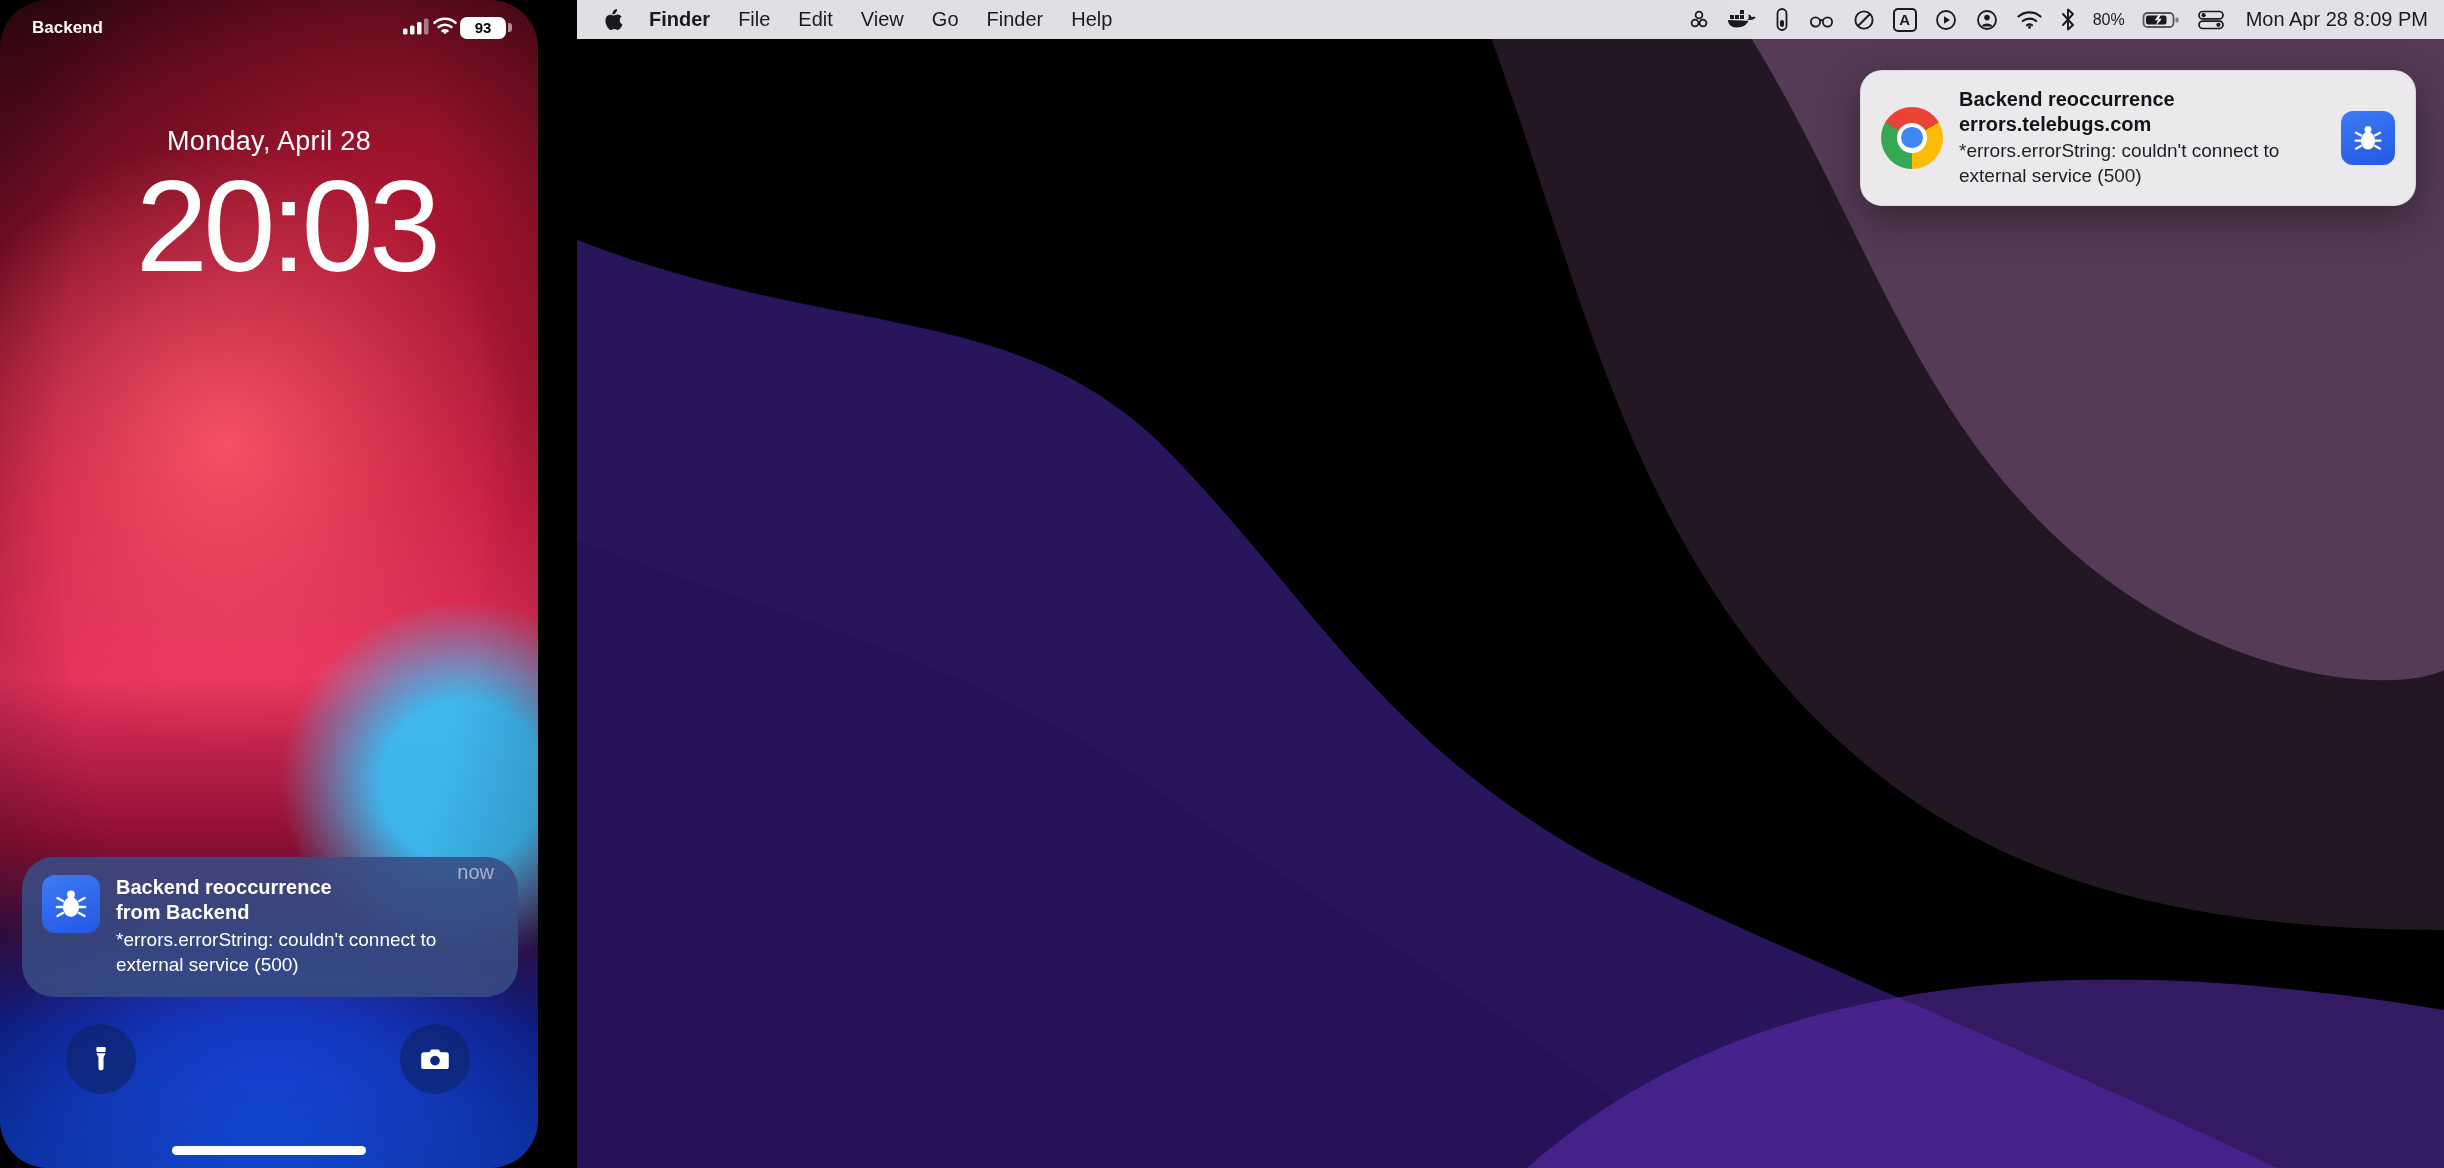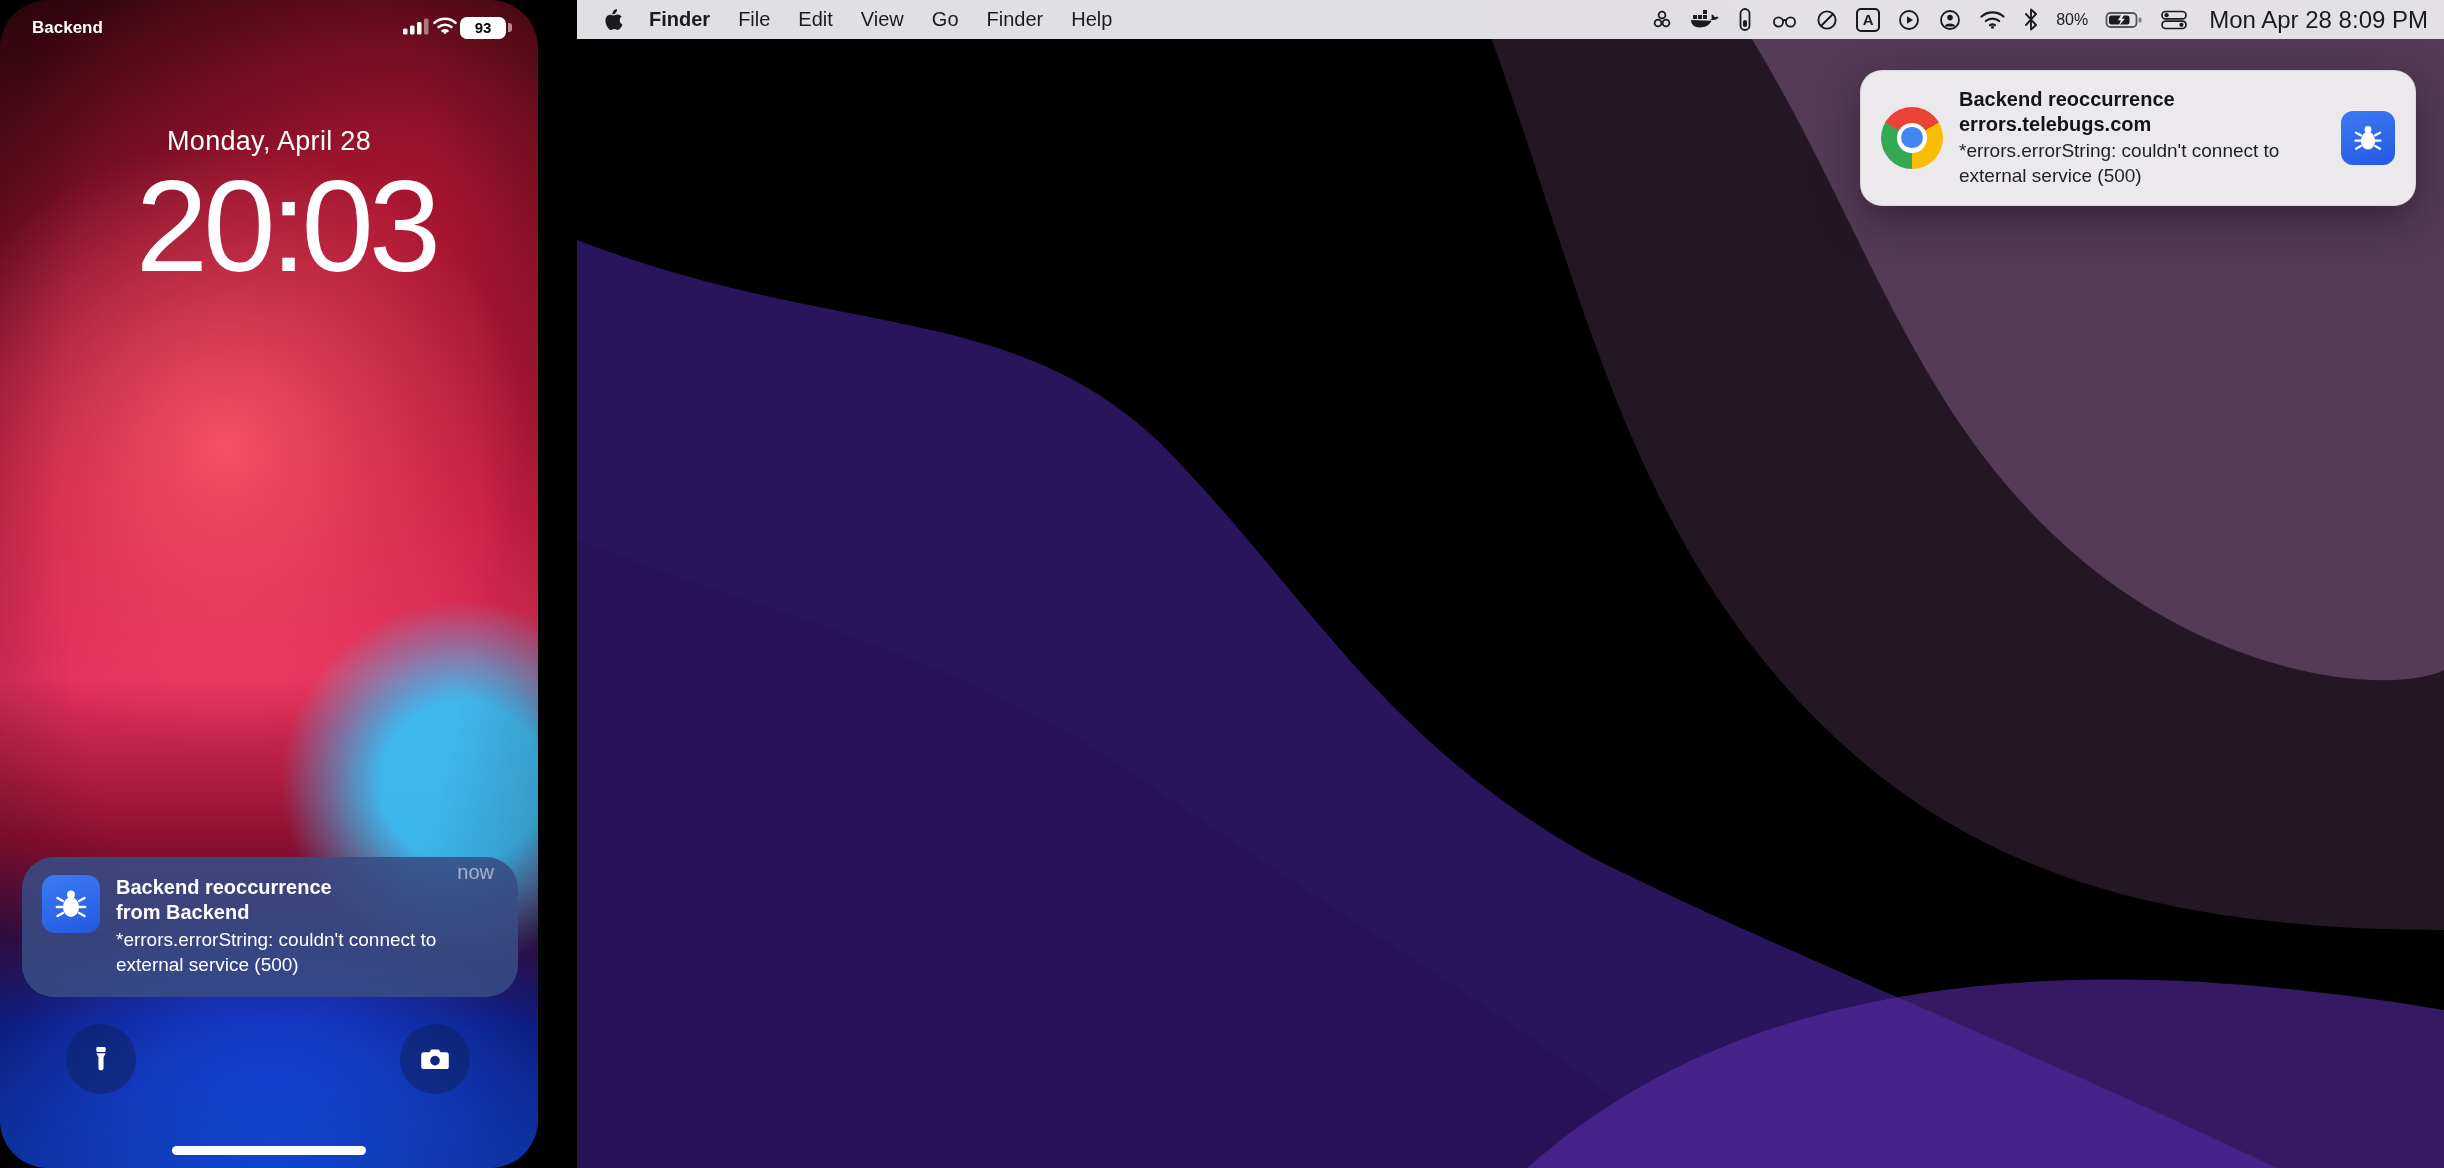--- a/index.html
+++ b/index.html
@@ -67,21 +67,21 @@
   .mb-left { display:flex; align-items:center; }
   .mb-left .mi { padding:0 14px; cursor:default; }
   .mb-left .mi.bold { font-weight:700; }
   .mb-apple { display:flex; align-items:center; padding:0 12px 0 0; }
   .mb-right { display:flex; align-items:center; gap:17px; }
   .mb-right svg { display:block; }
   .mb-ic { display:flex; align-items:center; }
   .inp-src { width:24px; height:24px; border:2px solid #1b1b1d; border-radius:5px;
     display:flex; align-items:center; justify-content:center; font-size:15px; font-weight:700; }
   .mb-batt-label { font-size:16px; }
-  .mb-clock { font-size:24px; margin-left:4px; white-space:nowrap; }
+  .mb-clock { font-size:20px; margin-left:4px; white-space:nowrap; }
 
   .mac-notif { position:absolute; top:70px; right:28px; width:556px; min-height:134px; z-index:9;
     background:rgba(245,244,246,.94); border:1px solid rgba(0,0,0,.07); border-radius:22px;
     box-shadow:0 14px 44px rgba(0,0,0,.4); display:flex; align-items:center; gap:16px; padding:16px 20px; }
   .chrome { flex:0 0 auto; width:62px; height:62px; border-radius:50%; position:relative;
     background:conic-gradient(from -60deg, #ea4335 0 120deg, #fbbc05 0 240deg, #34a853 0 360deg); }
   .chrome::before { content:""; position:absolute; inset:26%; background:#fff; border-radius:50%; }
   .chrome::after  { content:""; position:absolute; inset:33%; background:#4285f4; border-radius:50%; }
   .mn-text { flex:1 1 auto; color:#141416; }
   .mn-t { display:block; font-size:20px; font-weight:700; line-height:1.26; }

